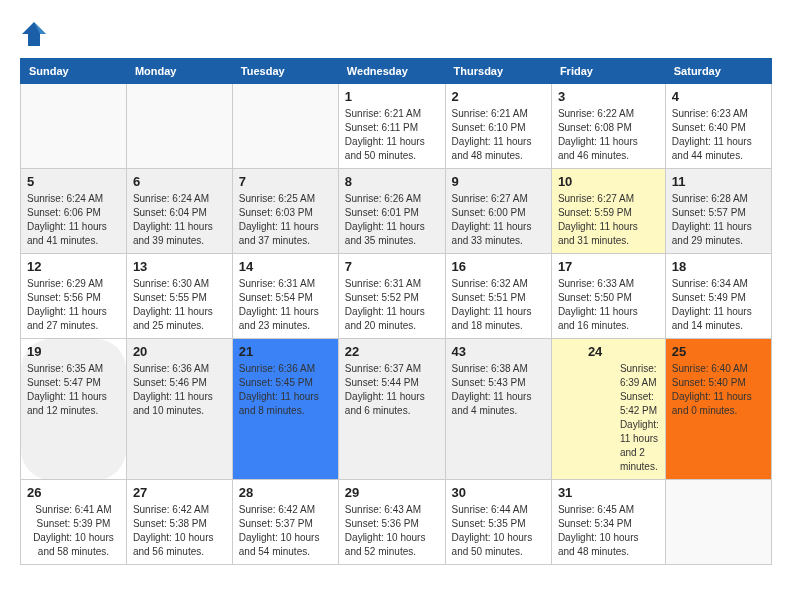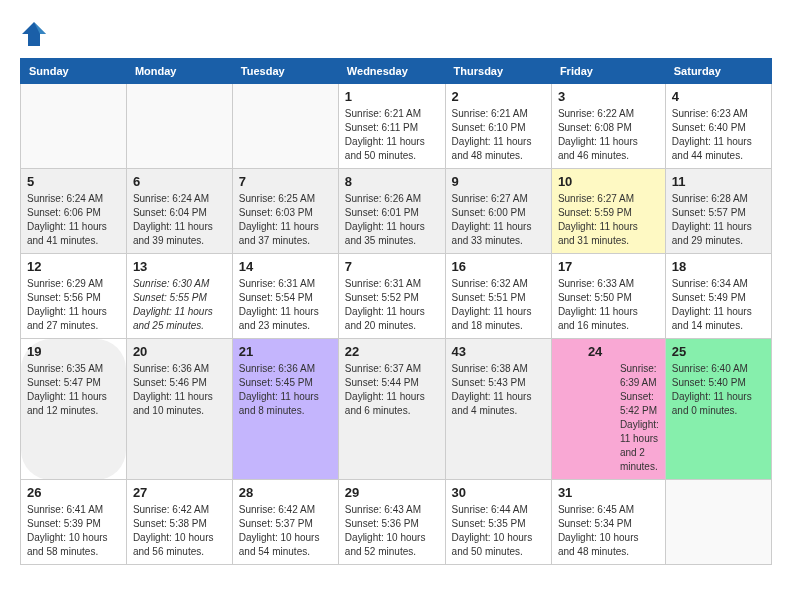--- a/index.html
+++ b/index.html
@@ -209,21 +209,21 @@
       <tr>
         <td>
           <div class="day-number">12</div>
           <div class="day-info" style="white-space: pre-line;">Sunrise: 6:29 AM
 Sunset: 5:56 PM
 Daylight: 11 hours
 and 27 minutes.</div>
         </td>
         <td>
           <div class="day-number">13</div>
-          <div class="day-info" style="white-space: pre-line; font-style: italic;">Sunrise: 6:30 AM
+          <div class="day-info" style="white-space: pre-line;">Sunrise: 6:30 AM
 Sunset: 5:55 PM
 Daylight: 11 hours
 and 25 minutes.</div>
         </td>
         <td>
           <div class="day-number">14</div>
           <div class="day-info" style="white-space: pre-line;">Sunrise: 6:31 AM
 Sunset: 5:54 PM
 Daylight: 11 hours
 and 23 minutes.</div>
@@ -265,60 +265,60 @@
 Daylight: 11 hours
 and 12 minutes.</div>
         </td>
         <td style="background-color: rgb(240, 240, 240); margin-left: 20px;">
           <div class="day-number">20</div>
           <div class="day-info" style="white-space: pre-line;">Sunrise: 6:36 AM
 Sunset: 5:46 PM
 Daylight: 11 hours
 and 10 minutes.</div>
         </td>
-        <td style="background-color: #c4b5fd;">
+        <td style="background-color: #3b82f6;">
           <div class="day-number">21</div>
           <div class="day-info" style="white-space: pre-line;">Sunrise: 6:36 AM
 Sunset: 5:45 PM
 Daylight: 11 hours
 and 8 minutes.</div>
         </td>
         <td style="background-color: rgb(240, 240, 240);">
           <div class="day-number">22</div>
           <div class="day-info" style="white-space: pre-line;">Sunrise: 6:37 AM
 Sunset: 5:44 PM
 Daylight: 11 hours
 and 6 minutes.</div>
         </td>
         <td style="background-color: rgb(240, 240, 240);">
           <div class="day-number">43</div>
           <div class="day-info" style="white-space: pre-line;">Sunrise: 6:38 AM
 Sunset: 5:43 PM
 Daylight: 11 hours
 and 4 minutes.</div>
         </td>
-        <td style="background-color: #f9a8d4; padding-left: 36px;">
+        <td style="background-color: #fef9c3; padding-left: 36px;">
           <div class="day-number">24</div>
           <div class="day-info" style="white-space: pre-line; margin-left: 32px;">Sunrise: 6:39 AM
 Sunset: 5:42 PM
 Daylight: 11 hours
 and 2 minutes.</div>
         </td>
-        <td style="background-color: #86efac;">
+        <td style="background-color: #f97316;">
           <div class="day-number">25</div>
           <div class="day-info" style="white-space: pre-line;">Sunrise: 6:40 AM
 Sunset: 5:40 PM
 Daylight: 11 hours
 and 0 minutes.</div>
         </td>
       </tr>
       <tr>
         <td>
           <div class="day-number">26</div>
-          <div class="day-info" style="white-space: pre-line;">Sunrise: 6:41 AM
+          <div class="day-info" style="white-space: pre-line; text-align: center;">Sunrise: 6:41 AM
 Sunset: 5:39 PM
 Daylight: 10 hours
 and 58 minutes.</div>
         </td>
         <td>
           <div class="day-number">27</div>
           <div class="day-info" style="white-space: pre-line;">Sunrise: 6:42 AM
 Sunset: 5:38 PM
 Daylight: 10 hours
 and 56 minutes.</div>

